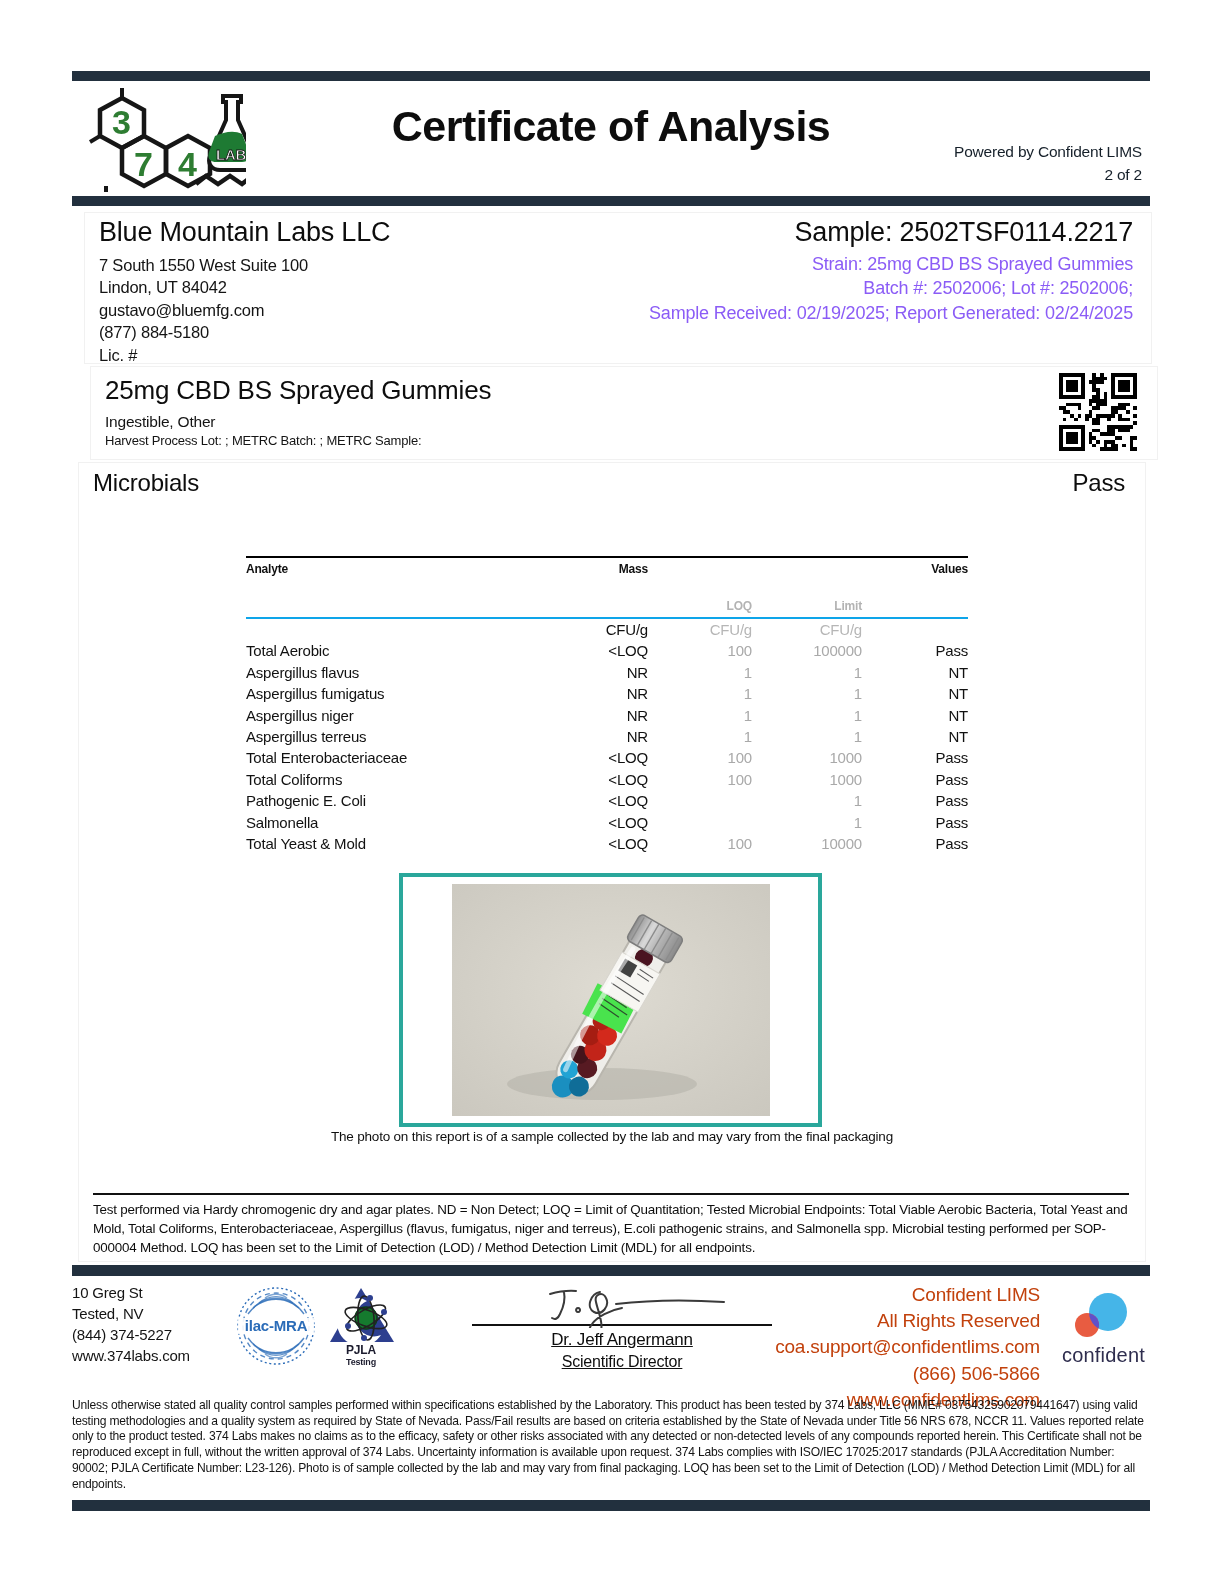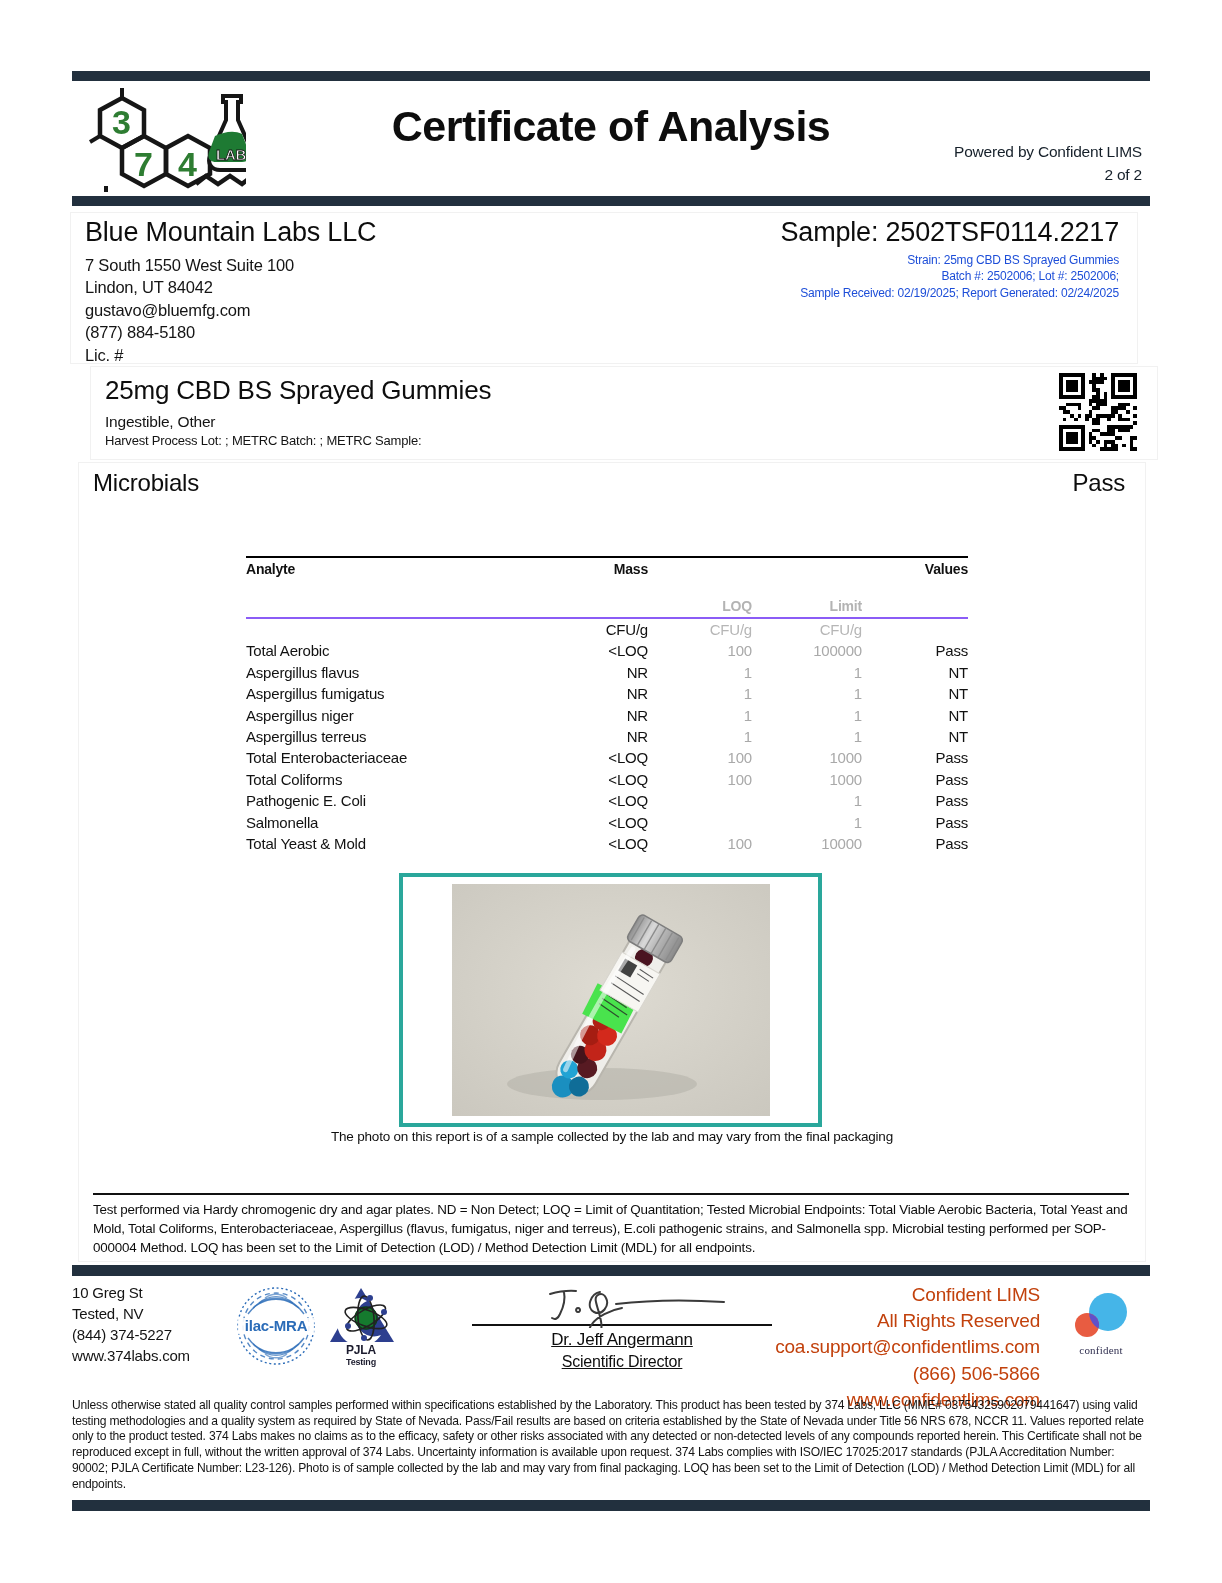--- a/index.html
+++ b/index.html
@@ -18,43 +18,43 @@
   
   .header{position:absolute; left:72px; top:84px; width:1078px; height:110px;}
   .logo374{position:absolute; left:6px; top:4px;}
   .coa-title{position:absolute; left:0; right:0; top:18px; text-align:center;
     font-size:43px; font-weight:700; color:#0d0d0d; letter-spacing:-0.5px;}
   .header-meta{position:absolute; right:8px; bottom:8px; text-align:right;
     font-size:15.5px; color:#16202a; line-height:1.45;margin-left:18px;}
 
   
   .card{position:absolute; background:#fff; border:1px solid #f1f1f1;}
-  .client-card{left:70px; top:212px; width:1066px; height:150px;}
+  .client-card{left:84px; top:212px; width:1066px; height:150px;}
   .client-block{position:absolute; left:14px; top:4px;}
   .client-name{font-size:27px; font-weight:400; color:#0d0d0d; margin-bottom:6px;}
   .client-line{font-size:16.5px; line-height:1.36; color:#141414;}
   .sample-block{position:absolute; right:18px; top:4px; text-align:right;}
   .sample-title{font-size:27px; color:#0d0d0d; margin-bottom:4px;}
-  .sample-line{font-size:12px; line-height:1.36; color:#1d4ed8;}
+  .sample-line{font-size:18px; line-height:1.36; color:#8b5cf6;}
 
   
   .product-card{left:90px; top:366px; width:1066px; height:92px;}
   .product-name{position:absolute; left:14px; top:8px; font-size:26px; color:#0d0d0d;}
   .product-type{position:absolute; left:14px; top:46px; font-size:15.5px; color:#141414;}
   .product-metrc{position:absolute; left:14px; top:66px; font-size:13px; color:#141414;}
   .qr{position:absolute; right:20px; top:6px; width:78px; height:78px;}
 
   
   .micro-card{left:78px; top:462px; width:1066px; height:798px;}
   .section-title{position:absolute; left:14px; top:6px; font-size:24px; color:#0d0d0d;}
   .section-status{position:absolute; right:20px; top:6px; font-size:24px; color:#0d0d0d;}
 
   .mtable{position:absolute; left:167px; top:93px; width:722px; font-size:15px;}
   .trow{display:grid; grid-template-columns:287px 115px 104px 110px 106px; line-height:21.4px;}
-  .thead{font-size:14px; font-weight:700; border-top:2px solid #000; border-bottom:2px solid #8b5cf6; line-height:22px;}
+  .thead{font-size:12px; font-weight:700; border-top:2px solid #000; border-bottom:2px solid #0ea5e9; line-height:22px;}
   .tcell{white-space:nowrap;}
   .c0{text-align:left;}
   .c1,.c2,.c3,.c4{text-align:right;}
   .thead .c2,.thead .c3{color:#b3b3b3;margin-top:37px;}
   .units{line-height:21.4px;}
   .units .c2,.units .c3{color:#b6b6b6;}
   .trow.data .c2,.trow.data .c3{color:#a9a9a9;}
 
   
   .photo-frame{position:absolute; left:320px; top:410px; width:415px; height:246px;
@@ -69,21 +69,21 @@
   .footer{position:absolute; left:72px; top:1282px; width:1078px; height:105px;}
   .lab-address{position:absolute; left:0; top:0; font-size:15px; line-height:1.4; color:#141414;}
   .accreditations{position:absolute; left:162px; top:2px; display:flex; gap:4px; align-items:flex-start;}
   .signature{position:absolute; left:395px; top:0; width:310px; text-align:center;text-decoration:underline;}
   .sig-svg{display:block; margin:0 auto -4px auto;}
   .sig-line{border-top:2.5px solid #111; width:300px; margin:0 auto;}
   .sig-name{font-size:17px; margin-top:4px; color:#0d0d0d;}
   .sig-title{font-size:16px; margin-top:3px; color:#0d0d0d;}
   .lims-block{position:absolute; right:110px; top:0; text-align:right; font-size:19px; line-height:1.38; color:#c2410c;}
   .confident-logo{position:absolute; right:10px; top:8px; width:78px; text-align:center;}
-  .confident-word{font-size:11px; color:#2e2d4e; letter-spacing:0.2px; margin-top:-2px;font-family:Liberation Serif, serif;}
+  .confident-word{font-size:20px; color:#2e2d4e; letter-spacing:0.2px; margin-top:-2px;}
 
   .disclaimer{position:absolute; left:72px; top:1398px; width:1080px; font-size:12.1px;
     line-height:1.3; color:#141414;}
 </style>
 </head>
 <body>
 
 <div class="page">
 
   <div class="bar bar-top"></div>

